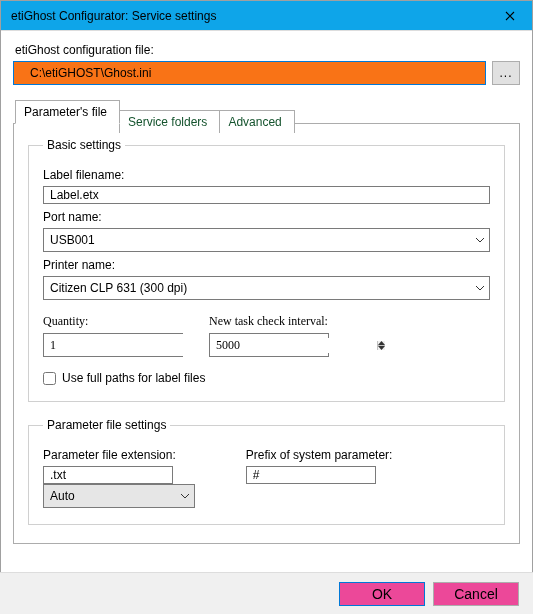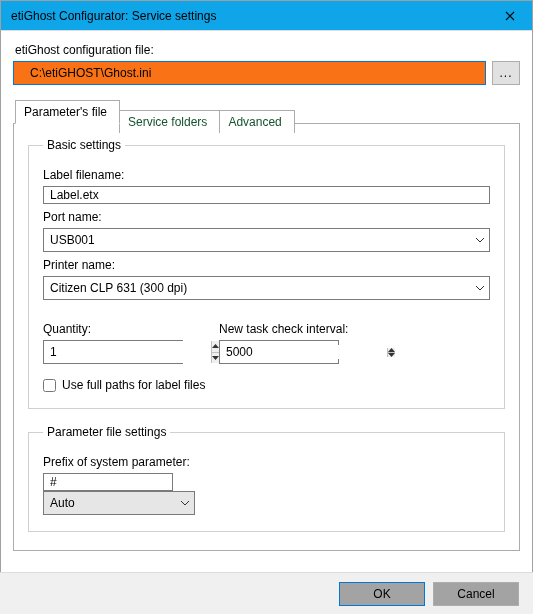--- a/index.html
+++ b/index.html
@@ -120,22 +120,23 @@
   .select-mimic .val { flex: 1; }
   .select-mimic .chev {
     width: 18px;
     display: flex;
     align-items: center;
     justify-content: center;
   }
   .select-mimic.greyed { background: #e6e6e6; }
   .row2 {
     display: flex;
-    gap: 36px;
-    margin-top: 16px;
+    gap: 26px;
+    margin-top: 8px;
+    font-family: Liberation Serif, serif;
   }
   .col { flex: 0 0 auto; }
   .spinner {
     display: flex;
     width: 140px;
     height: 24px;
     border: 1px solid #7a7a7a;
     background: #fff;
   }
   .spinner.short { width: 120px; align-items: center; }
@@ -184,23 +185,23 @@
     display: flex;
     align-items: center;
     justify-content: flex-end;
     padding: 0 14px;
     gap: 8px;
   }
   .btn {
     min-width: 86px;
     height: 24px;
     border: 1px solid #adadad;
-    background: #a3a3a3;
+    background: #ec4899;
     font-family: inherit;
-    font-size: 12px;
+    font-size: 14px;
     cursor: pointer;
     display: flex;
     align-items: center;
     justify-content: center;
   }
   .btn.primary { border: 1px solid #0078d7; }
   .chev svg, .spins svg { display: block; }
 </style>
 </head>
 <body>
@@ -298,20 +299,24 @@
         <input type="checkbox" style="">
         <span>Use full paths for label files</span>
       </div>
     </fieldset>
 
     <fieldset style="margin-bottom:0;">
       <legend>Parameter file settings</legend>
 
       <div class="param-row">
         <div class="param-col">
+          <div class="field-label">Parameter file extension:</div>
+          <input class="text-input" type="text" value=".txt" style="">
+        </div>
+        <div class="param-col">
           <div class="field-label">Prefix of system parameter:</div>
           <input class="text-input" type="text" value="#" style="">
         </div>
       </div>
 
       <div class="select-mimic greyed encoding-select">
         <span class="val">Auto</span>
         <span class="chev">
           <svg width="8" height="5" viewBox="0 0 8 5">
               <path d="M0 0 L4 4 L8 0" stroke="#333" stroke-width="1" fill="none"></path>

